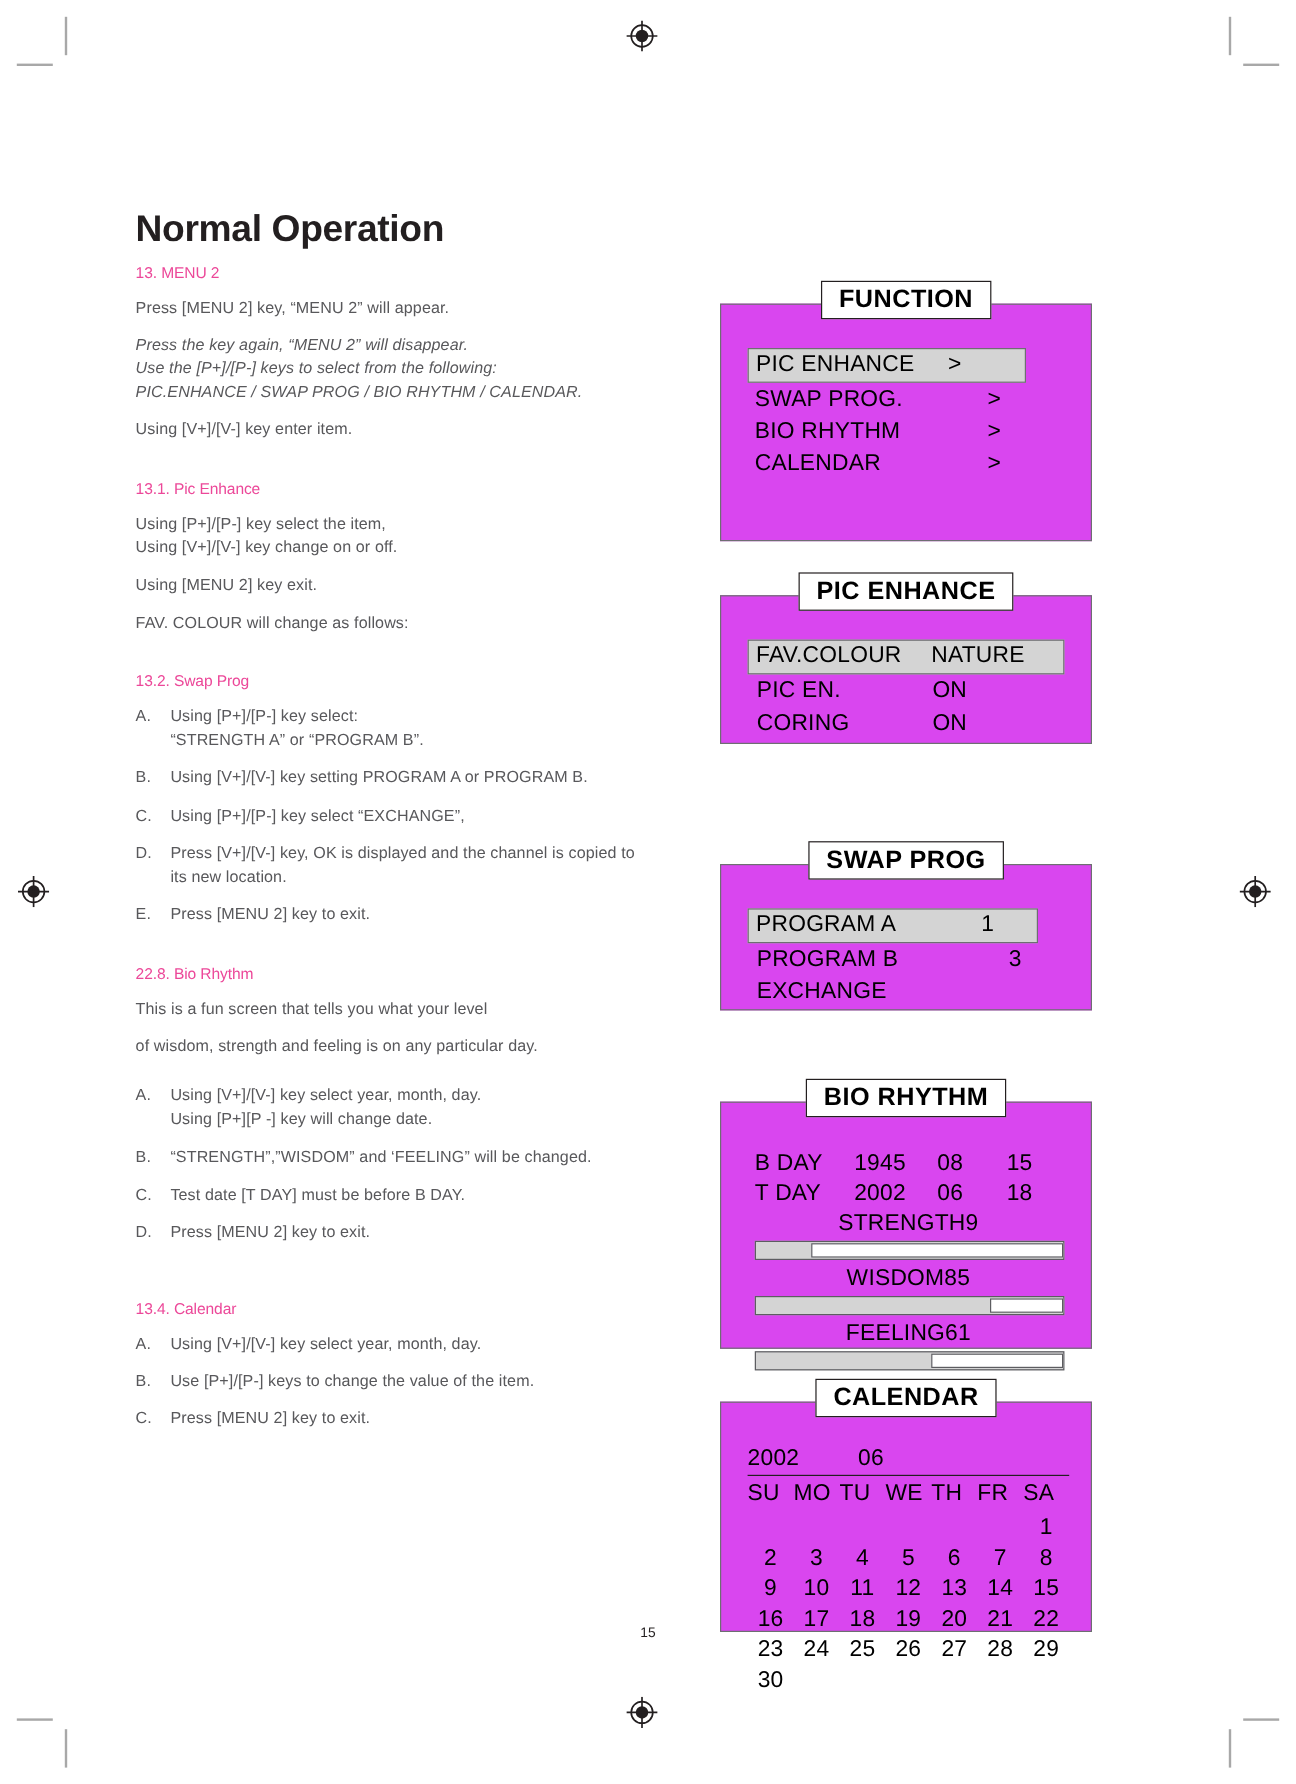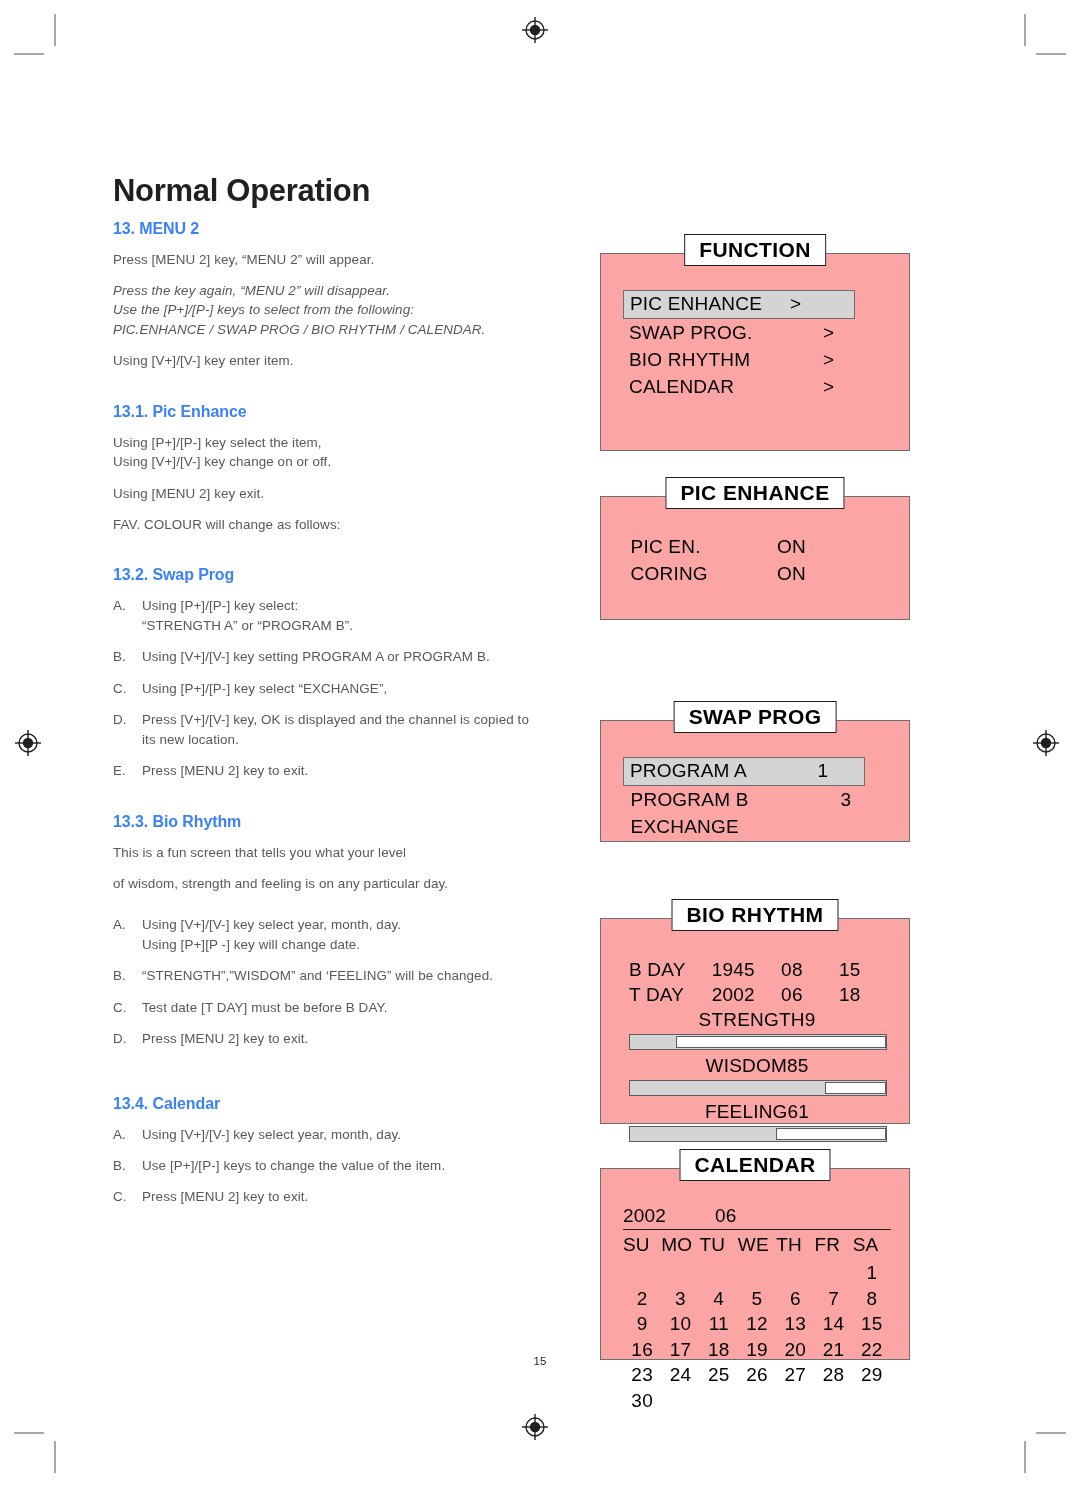--- a/index.html
+++ b/index.html
@@ -45,23 +45,23 @@
   }
   .page-title {
     font-size: 31px;
     font-weight: bold;
     color: #231f20;
     letter-spacing: -0.3px;
     margin: 0 0 12px 0;
     line-height: 1.05;
   }
   .sec-head {
-    font-size: 16px;
-    font-weight: bold;
-    color: #3b82f6;
+    font-size: 13px;
+    font-weight: normal;
+    color: #ec4899;
     margin: 0 0 12px 0;
     letter-spacing: -0.1px;
   }
   .body-p {
     font-size: 13.4px;
     color: #58585b;
     line-height: 1.45;
     margin: 0 0 12px 0;
     letter-spacing: 0.1px;
   }
@@ -92,21 +92,21 @@
     text-align: center;
     font-size: 11.5px;
     color: #231f20;
   }
 
   
   .osd {
     position: absolute;
     box-sizing: border-box;
     border: 1.6px solid #6e6e72;
-    background: #fca5a5;
+    background: #d946ef;
   }
   .osd-title {
     position: absolute;
     top: -20px;
     left: 50%;
     transform: translateX(-50%);
     box-sizing: border-box;
     border: 1.8px solid #231f20;
     background: #ffffff;
     color: #000000;
@@ -314,21 +314,21 @@
       <span class="mk">D.</span>
       <span class="tx">Press [V+]/[V-] key, OK is displayed and the channel is copied to its new location.</span>
     </div>
     <div class="lettered">
       <span class="mk">E.</span>
       <span class="tx">Press [MENU 2] key to exit.</span>
     </div>
 
     <div class="block-gap-md"></div>
 
-    <h2 class="sec-head">13.3. Bio Rhythm</h2>
+    <h2 class="sec-head">22.8. Bio Rhythm</h2>
     <p class="body-p">This is a fun screen that tells you what your level</p>
     <p class="body-p">of wisdom, strength and feeling is on any particular day.</p>
     <div class="block-gap-sm"></div>
     <div class="lettered">
       <span class="mk">A.</span>
       <span class="tx" style="white-space:pre-line;">Using [V+]/[V-] key select year, month, day.
 Using [P+][P -] key will change date.</span>
     </div>
     <div class="lettered">
       <span class="mk">B.</span>
@@ -378,20 +378,24 @@
       <div class="osd-row fn-row">
         <span class="lbl">CALENDAR</span>
         <span class="val">&gt;</span>
       </div>
     </div>
   </div>
 
   <div class="osd" style="left:600px; top:496px; width:310px; height:124px;">
     <div class="osd-title">PIC ENHANCE</div>
     <div class="osd-body">
+      <div class="osd-row pe-row sel">
+        <span class="lbl">FAV.COLOUR</span>
+        <span class="val">NATURE</span>
+      </div>
       <div class="osd-row pe-row">
         <span class="lbl">PIC EN.</span>
         <span class="val">ON</span>
       </div>
       <div class="osd-row pe-row">
         <span class="lbl">CORING</span>
         <span class="val">ON</span>
       </div>
     </div>
   </div>

